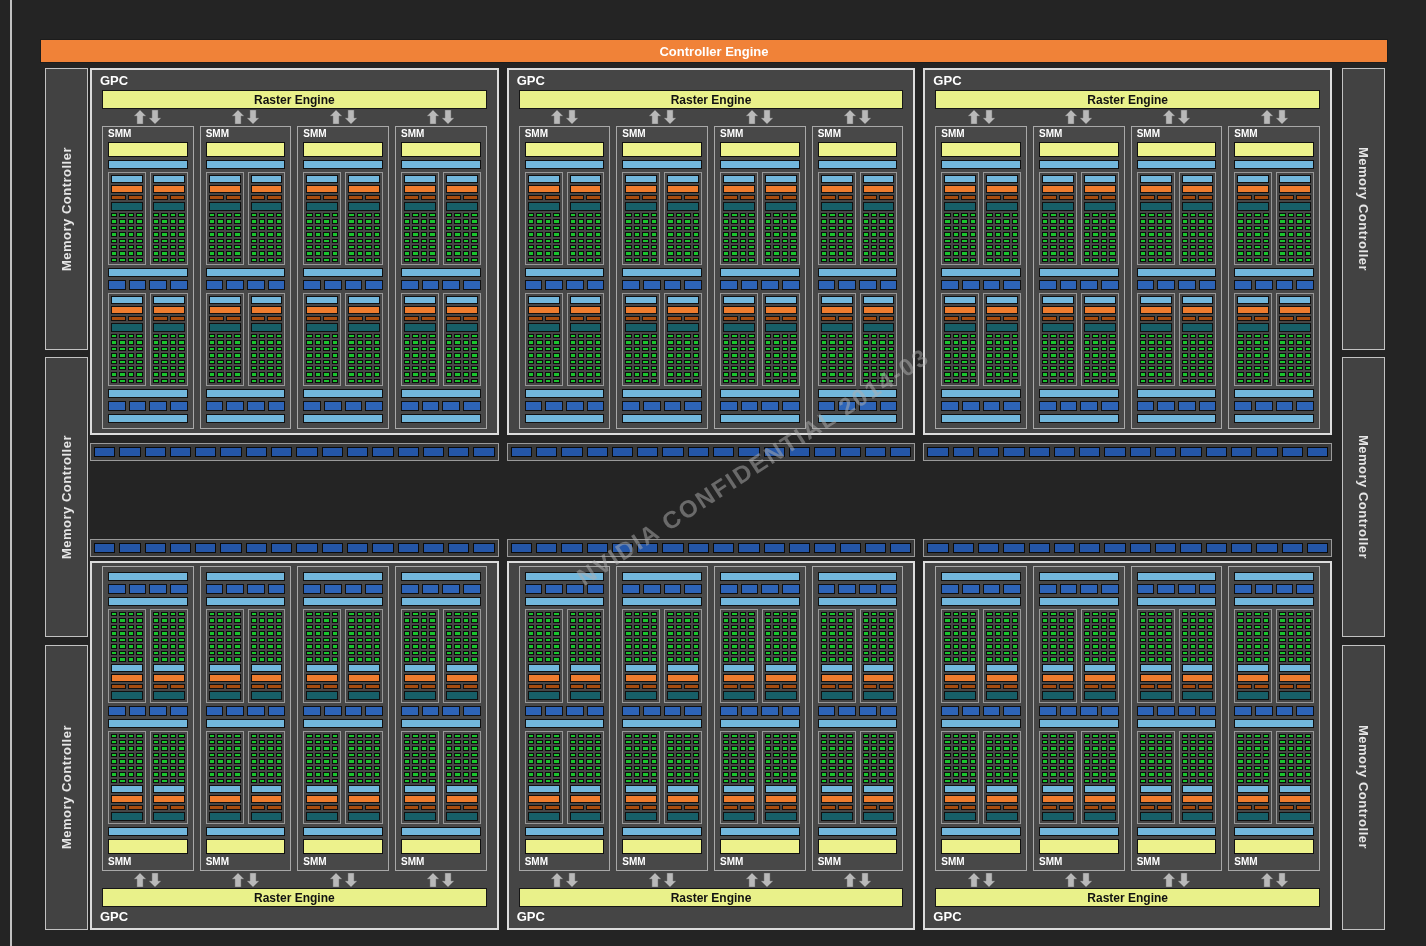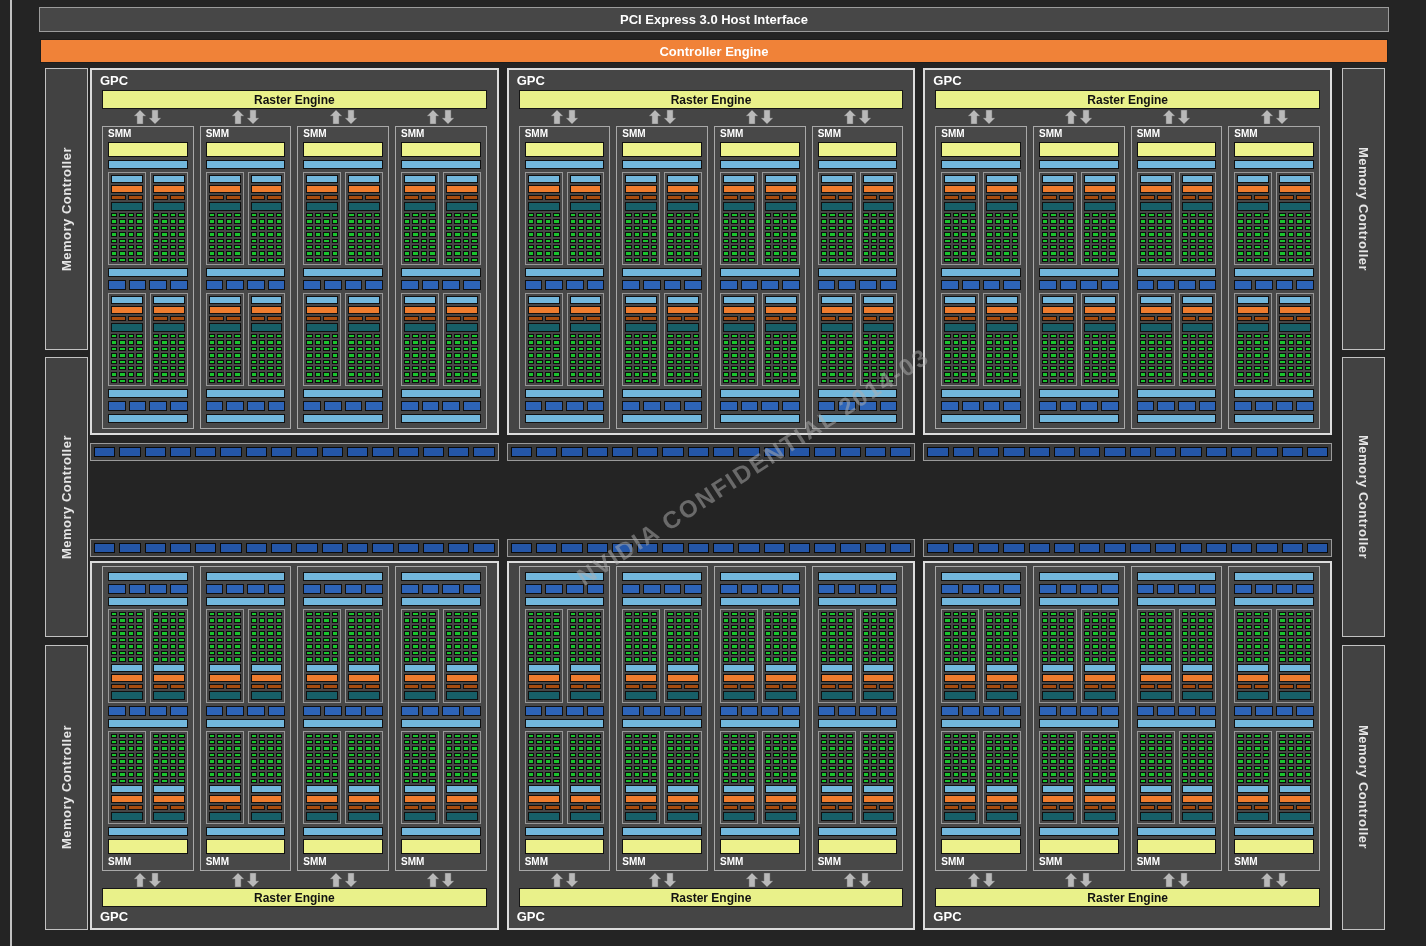--- a/index.html
+++ b/index.html
@@ -92,23 +92,20 @@
   .watermark { position:absolute; left:572px; top:568px; transform:rotate(-33deg);
     transform-origin:0 0; color:rgba(175,175,175,.5); font-size:24px; font-weight:bold;
     letter-spacing:2px; white-space:nowrap; pointer-events:none; z-index:50; }
 </style>
 </head>
 <body>
 
 <div id="diagram">
   <div class="edge-line"></div>
 
-  <div class="pci-bar">
-    <span>PCI Express 3.0 Host Interface</span>
-  </div>
 
   <div class="giga-bar">
     <span>Controller Engine</span>
   </div>
 
   <div class="mc-col left" id="mc-left">
       <div class="mc-box" style="top: 0px; height: 282px;">
         <div class="mc-label">Memory Controller</div>
       </div>
       <div class="mc-box" style="top: 289px; height: 280px;">

